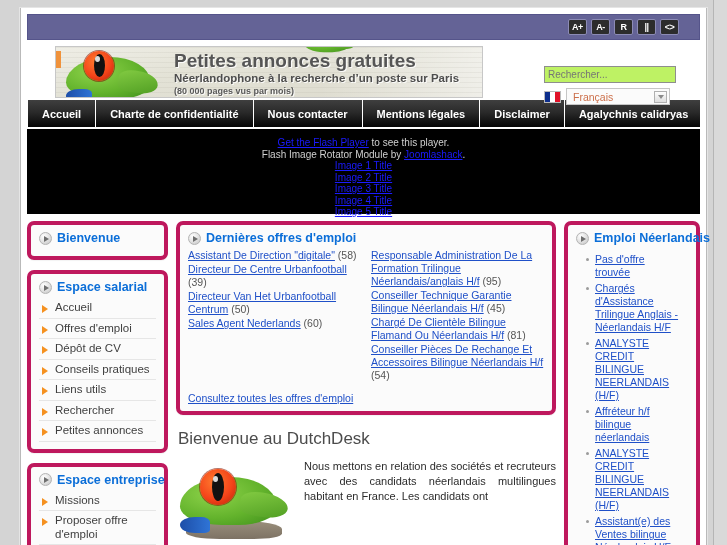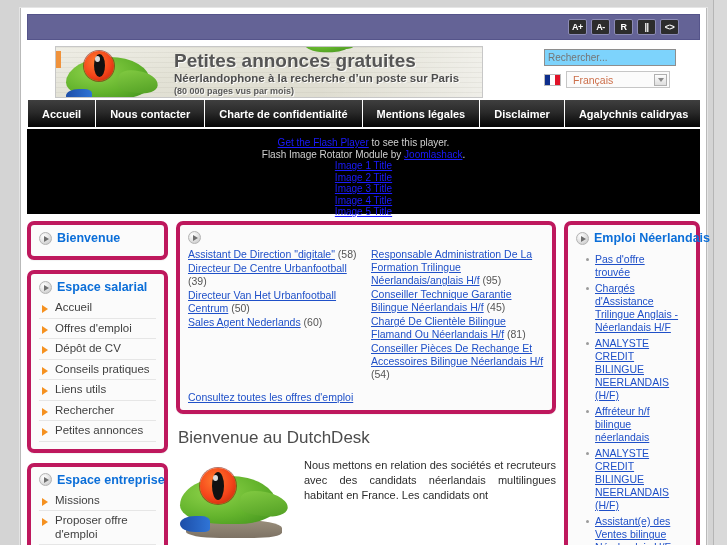--- a/index.html
+++ b/index.html
@@ -158,23 +158,23 @@
   }
 
   
   #header-right {
     position: absolute;
     right: 6px; top: 0;
     width: 150px;
   }
   #search-input {
     width: 132px; height: 17px;
-    margin-top: 3px;
+    margin-top: 20px;
     border: 1px solid #8e8e8e;
-    background: #7dd3fc;
+    background: #bef264;
     font-size: 10px;
     color: #666;
     padding: 0 3px;
     font-family: "Liberation Sans", sans-serif;
     outline: none;
   }
   #lang-row {
     margin-top: 5px;
     display: flex; align-items: center;
     height: 17px;
@@ -467,22 +467,22 @@
           <div id="lang-select">
             <span>Français</span>
             <span class="arrow"></span>
           </div>
         </div>
       </div>
     </div>
 
     <div id="nav">
       <div class="nav-item">Accueil</div>
+      <div class="nav-item">Charte de confidentialité</div>
       <div class="nav-item">Nous contacter</div>
-      <div class="nav-item">Charte de confidentialité</div>
       <div class="nav-item">Mentions légales</div>
       <div class="nav-item">Disclaimer</div>
       <div class="nav-item">Agalychnis calidryas</div>
     </div>
 
     <div id="flash">
       <div>
         <a href="#">Get the Flash Player</a><span> to see this player.</span>
       </div>
       <div class="line2">
@@ -564,20 +564,21 @@
           </ul>
         </div>
 
       </div>
 
       <div id="col-mid">
 
         <div class="module">
           <div class="mod-title">
             <span class="mod-icon"></span>
+            <span>Dernières offres d'emploi</span>
           </div>
 
           <div id="offers-cols">
             <div>
               <ul class="joblist">
                 <li>
                   <a href="#">Assistant De Direction "digitale"</a>
                   <span class="cnt">(58)</span>
                 </li>
                 <li>

